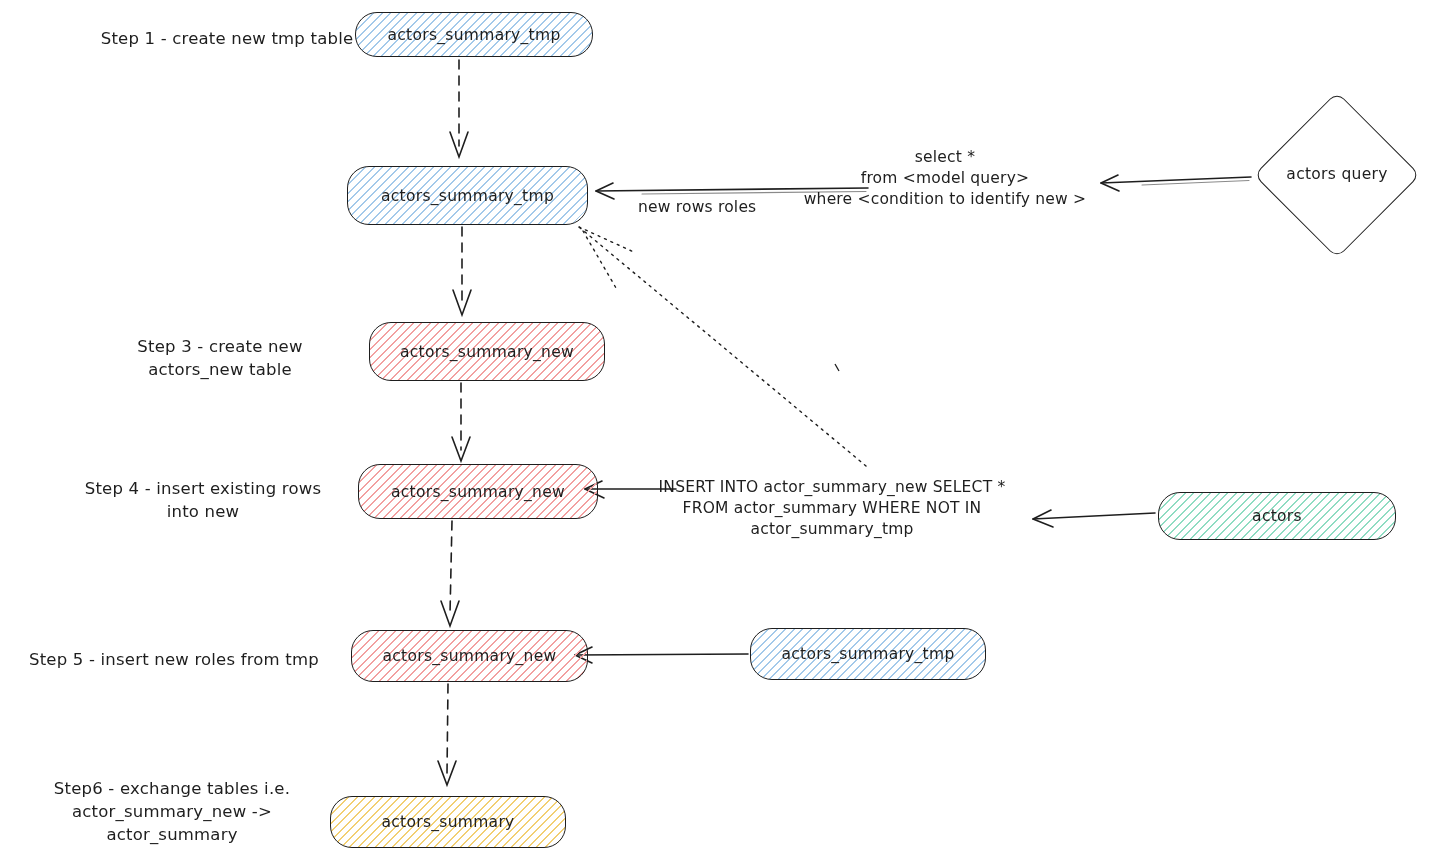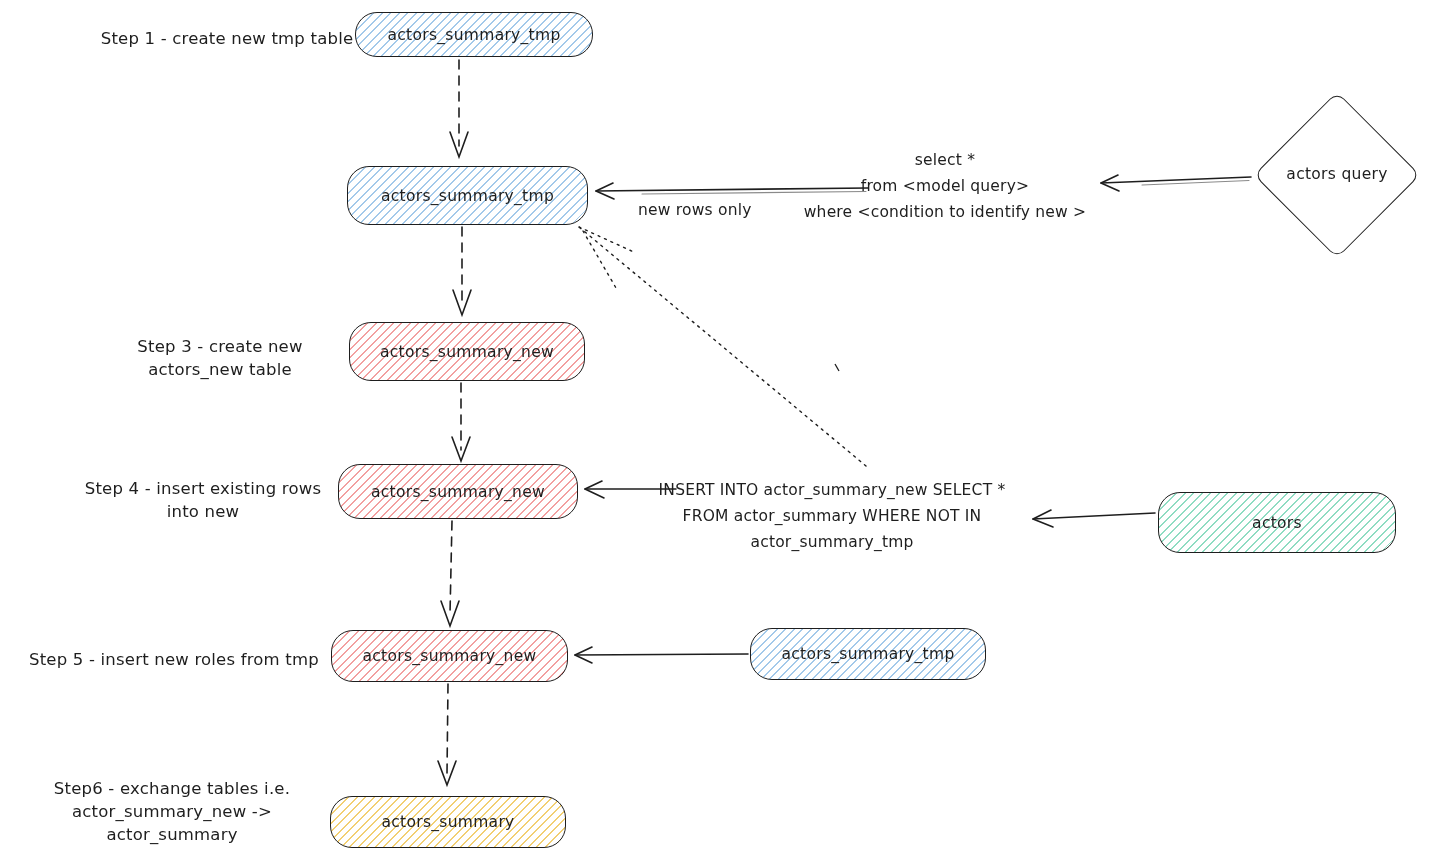--- a/index.html
+++ b/index.html
@@ -15,31 +15,31 @@
   .tbox{
     position:absolute;
     box-sizing:border-box;
     border:1.7px solid #1e1e1e;
     border-radius:22px;
     display:flex;align-items:center;justify-content:center;
     font-size:15.5px;letter-spacing:.3px;
     text-align:center;
   }
   .hatch-blue{background:repeating-linear-gradient(135deg,#a3c9ea 0 1.4px,rgba(255,255,255,0) 1.4px 6px);}
-  .hatch-pink{background:repeating-linear-gradient(135deg,#f2a0a0 0 1.4px,rgba(255,255,255,0) 1.4px 6px);}
+  .hatch-pink{background:repeating-linear-gradient(135deg,#f2a0a0 0 1.4px,rgba(255,255,255,0) 1.4px 6px);margin-left:20px;}
   .hatch-green{background:repeating-linear-gradient(135deg,#8fdcc2 0 1.4px,rgba(255,255,255,0) 1.4px 6px);}
   .hatch-yellow{background:repeating-linear-gradient(135deg,#f2cf72 0 1.4px,rgba(255,255,255,0) 1.4px 6px);margin-top:8px;}
   .step-label{
     position:absolute;
     font-size:16.5px;line-height:23px;letter-spacing:.2px;
     text-align:center;white-space:pre-line;
   }
   .annot{
     position:absolute;
-    font-size:15.5px;line-height:26px;letter-spacing:.2px;
+    font-size:15.5px;line-height:21px;letter-spacing:.2px;
     white-space:pre-line;
   }
   .annot.center{text-align:center;}
   #diamond-shape{
     position:absolute;
     left:1278px;top:116px;width:118px;height:118px;
     box-sizing:border-box;
     border:1.7px solid #1e1e1e;border-radius:10px;
     background:#ffffff;
     transform:rotate(45deg);
@@ -122,27 +122,27 @@
   <div class="step-label" style="left:11px;top:777px;width:322px">Step6 - exchange tables i.e.
 actor_summary_new -&gt; actor_summary</div>
 
   <div class="tbox hatch-blue" style="left:355px;top:12px;width:238px;height:45px">actors_summary_tmp</div>
   <div class="tbox hatch-blue" style="left:347px;top:166px;width:241px;height:59px">actors_summary_tmp</div>
   <div class="tbox hatch-pink" style="left:349px;top:322px;width:236px;height:59px">actors_summary_new</div>
   <div class="tbox hatch-pink" style="left:338px;top:464px;width:240px;height:55px">actors_summary_new</div>
   <div class="tbox hatch-pink" style="left:331px;top:630px;width:237px;height:52px">actors_summary_new</div>
   <div class="tbox hatch-yellow" style="left:330px;top:788px;width:236px;height:52px">actors_summary</div>
 
-  <div class="tbox hatch-green" style="left:1158px;top:492px;width:238px;height:61px">actors</div>
+  <div class="tbox hatch-green" style="left:1158px;top:492px;width:238px;height:48px">actors</div>
   <div class="tbox hatch-blue" style="left:750px;top:628px;width:236px;height:52px">actors_summary_tmp</div>
 
   <div id="diamond-shape"></div>
   <div id="diamond-label">actors query</div>
 
-  <div class="annot" style="left:638px;top:197px;width:130px">new rows only</div>
+  <div class="annot" style="left:638px;top:197px;width:130px">new rows roles</div>
   <div class="annot center" style="left:790px;top:147px;width:310px">select *
 from &lt;model query&gt;
 where &lt;condition to identify new &gt;</div>
   <div class="annot center" style="left:632px;top:477px;width:400px">INSERT INTO actor_summary_new SELECT *
 FROM actor_summary WHERE NOT IN
 actor_summary_tmp</div>
 
 </div>
 
 </body></html>

